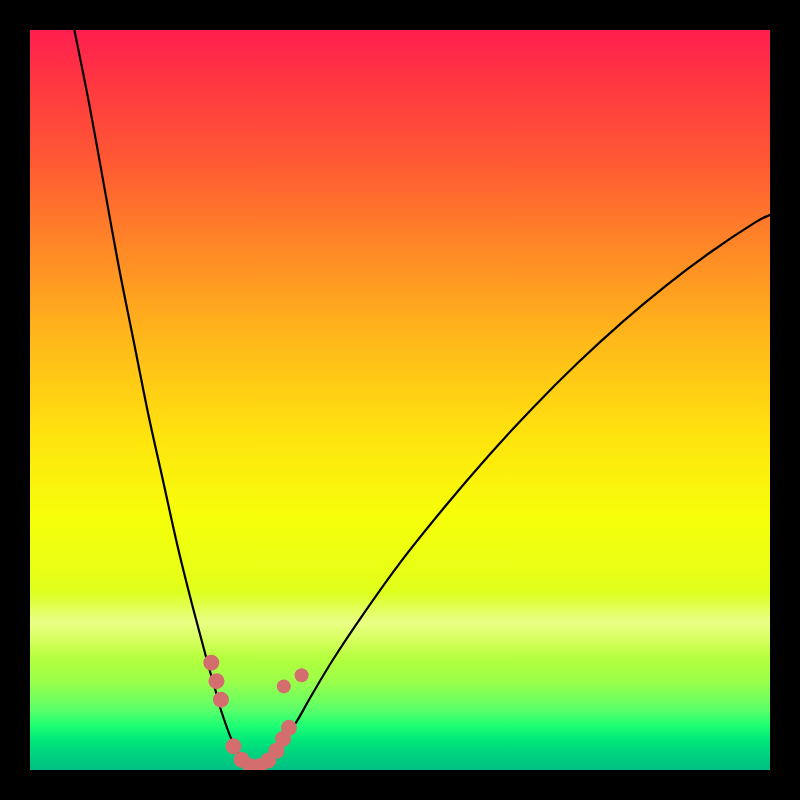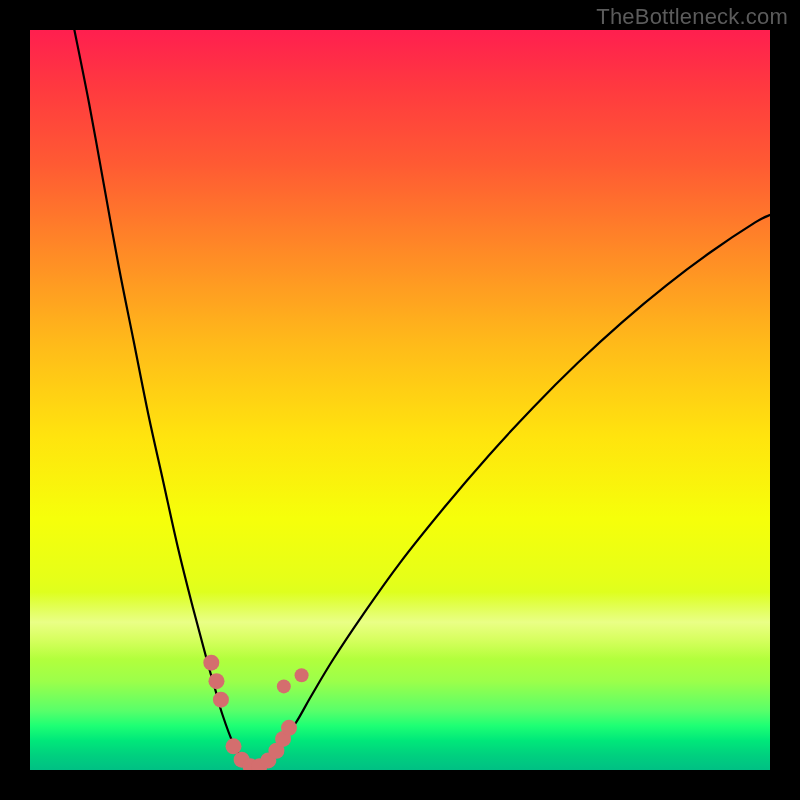--- a/index.html
+++ b/index.html
@@ -75,21 +75,20 @@
     letter-spacing: 0.2px;
     font-weight: 500;
     user-select: none;
   }
 </style>
 </head>
 <body>
 
 <div class="stage">
 
-  <div class="watermark">TheBottleneck.com</div>
 
   <div class="plot-area">
     <div class="gradient"></div>
     <div class="pale-band"></div>
 
     <svg class="curve-svg" viewBox="0 0 740 740" preserveAspectRatio="none">
       <path id="left-path" fill="none" stroke-width="2.2" stroke-linecap="round" d="M 44.4,0 C 47.064,13.32 53.872,46.028000000000006 59.2,74 C 64.528,101.972 68.672,126.09599999999999 74,155.39999999999998 C 79.328,184.70399999999998 83.472,208.82799999999995 88.8,236.79999999999995 C 94.128,264.77199999999993 98.272,284.16 103.60000000000001,310.8 C 108.92800000000001,337.44 113.072,359.492 118.4,384.8 C 123.72800000000001,410.108 127.87199999999999,427.424 133.2,451.4 C 138.528,475.376 142.672,495.356 148,518 C 153.328,540.644 157.472,556.5540000000001 162.8,577.2 C 168.12800000000001,597.846 173.60399999999998,618.048 177.6,632.7 C 181.596,647.3520000000001 182.33599999999998,649.2760000000001 185,658.6 C 187.66400000000002,667.924 189.07,674.51 192.4,684.5 C 195.73000000000002,694.49 199.50400000000002,705.442 203.50000000000003,714.1 C 207.49600000000004,722.758 212.602,729.27 214.6,732.6" stroke="#000000"></path>
       <path id="floor-path" fill="none" stroke-width="2.2" stroke-linecap="round" d="M 214.6,732.6 C 215.932,733.5324 219.33599999999998,736.8475999999999 222,737.78 C 224.66400000000002,738.7124 226.736,738.7124 229.4,737.78 C 232.06400000000002,736.8475999999999 235.46800000000002,733.5324 236.8,732.6" stroke="#000000"></path>
       <path id="right-path" fill="none" stroke-width="2.2" stroke-linecap="round" d="M 236.8,732.6 C 238.132,731.268 241.536,728.7964000000001 244.20000000000002,725.2 C 246.86400000000003,721.6036 247.60400000000004,718.614 251.60000000000002,712.62 C 255.596,706.626 261.072,700.2916 266.4,691.9 C 271.72799999999995,683.5083999999999 274.53999999999996,677.322 281.2,666 C 287.86,654.678 294.07599999999996,643.652 303.4,629 C 312.724,614.348 321.012,601.916 333,584.6 C 344.988,567.284 355.348,552.1139999999999 370,532.8 C 384.652,513.486 398.41600000000005,496.614 414.40000000000003,477.3 C 430.384,457.98600000000005 442.81600000000003,443.48199999999997 458.8,425.5 C 474.784,407.51800000000003 487.21600000000007,394.05000000000007 503.20000000000005,377.40000000000003 C 519.1840000000001,360.75 531.616,348.3179999999999 547.6,332.99999999999994 C 563.5840000000001,317.68199999999996 576.016,306.286 592,292.3 C 607.984,278.314 620.4159999999999,267.95399999999995 636.4,255.29999999999995 C 652.384,242.64599999999996 664.816,233.322 680.8000000000001,222 C 696.7840000000001,210.678 714.544,199.05999999999997 725.1999999999999,192.39999999999998 C 735.8559999999999,185.73999999999998 737.336,186.332 740,185" stroke="#000000"></path>
       <g id="markers">

